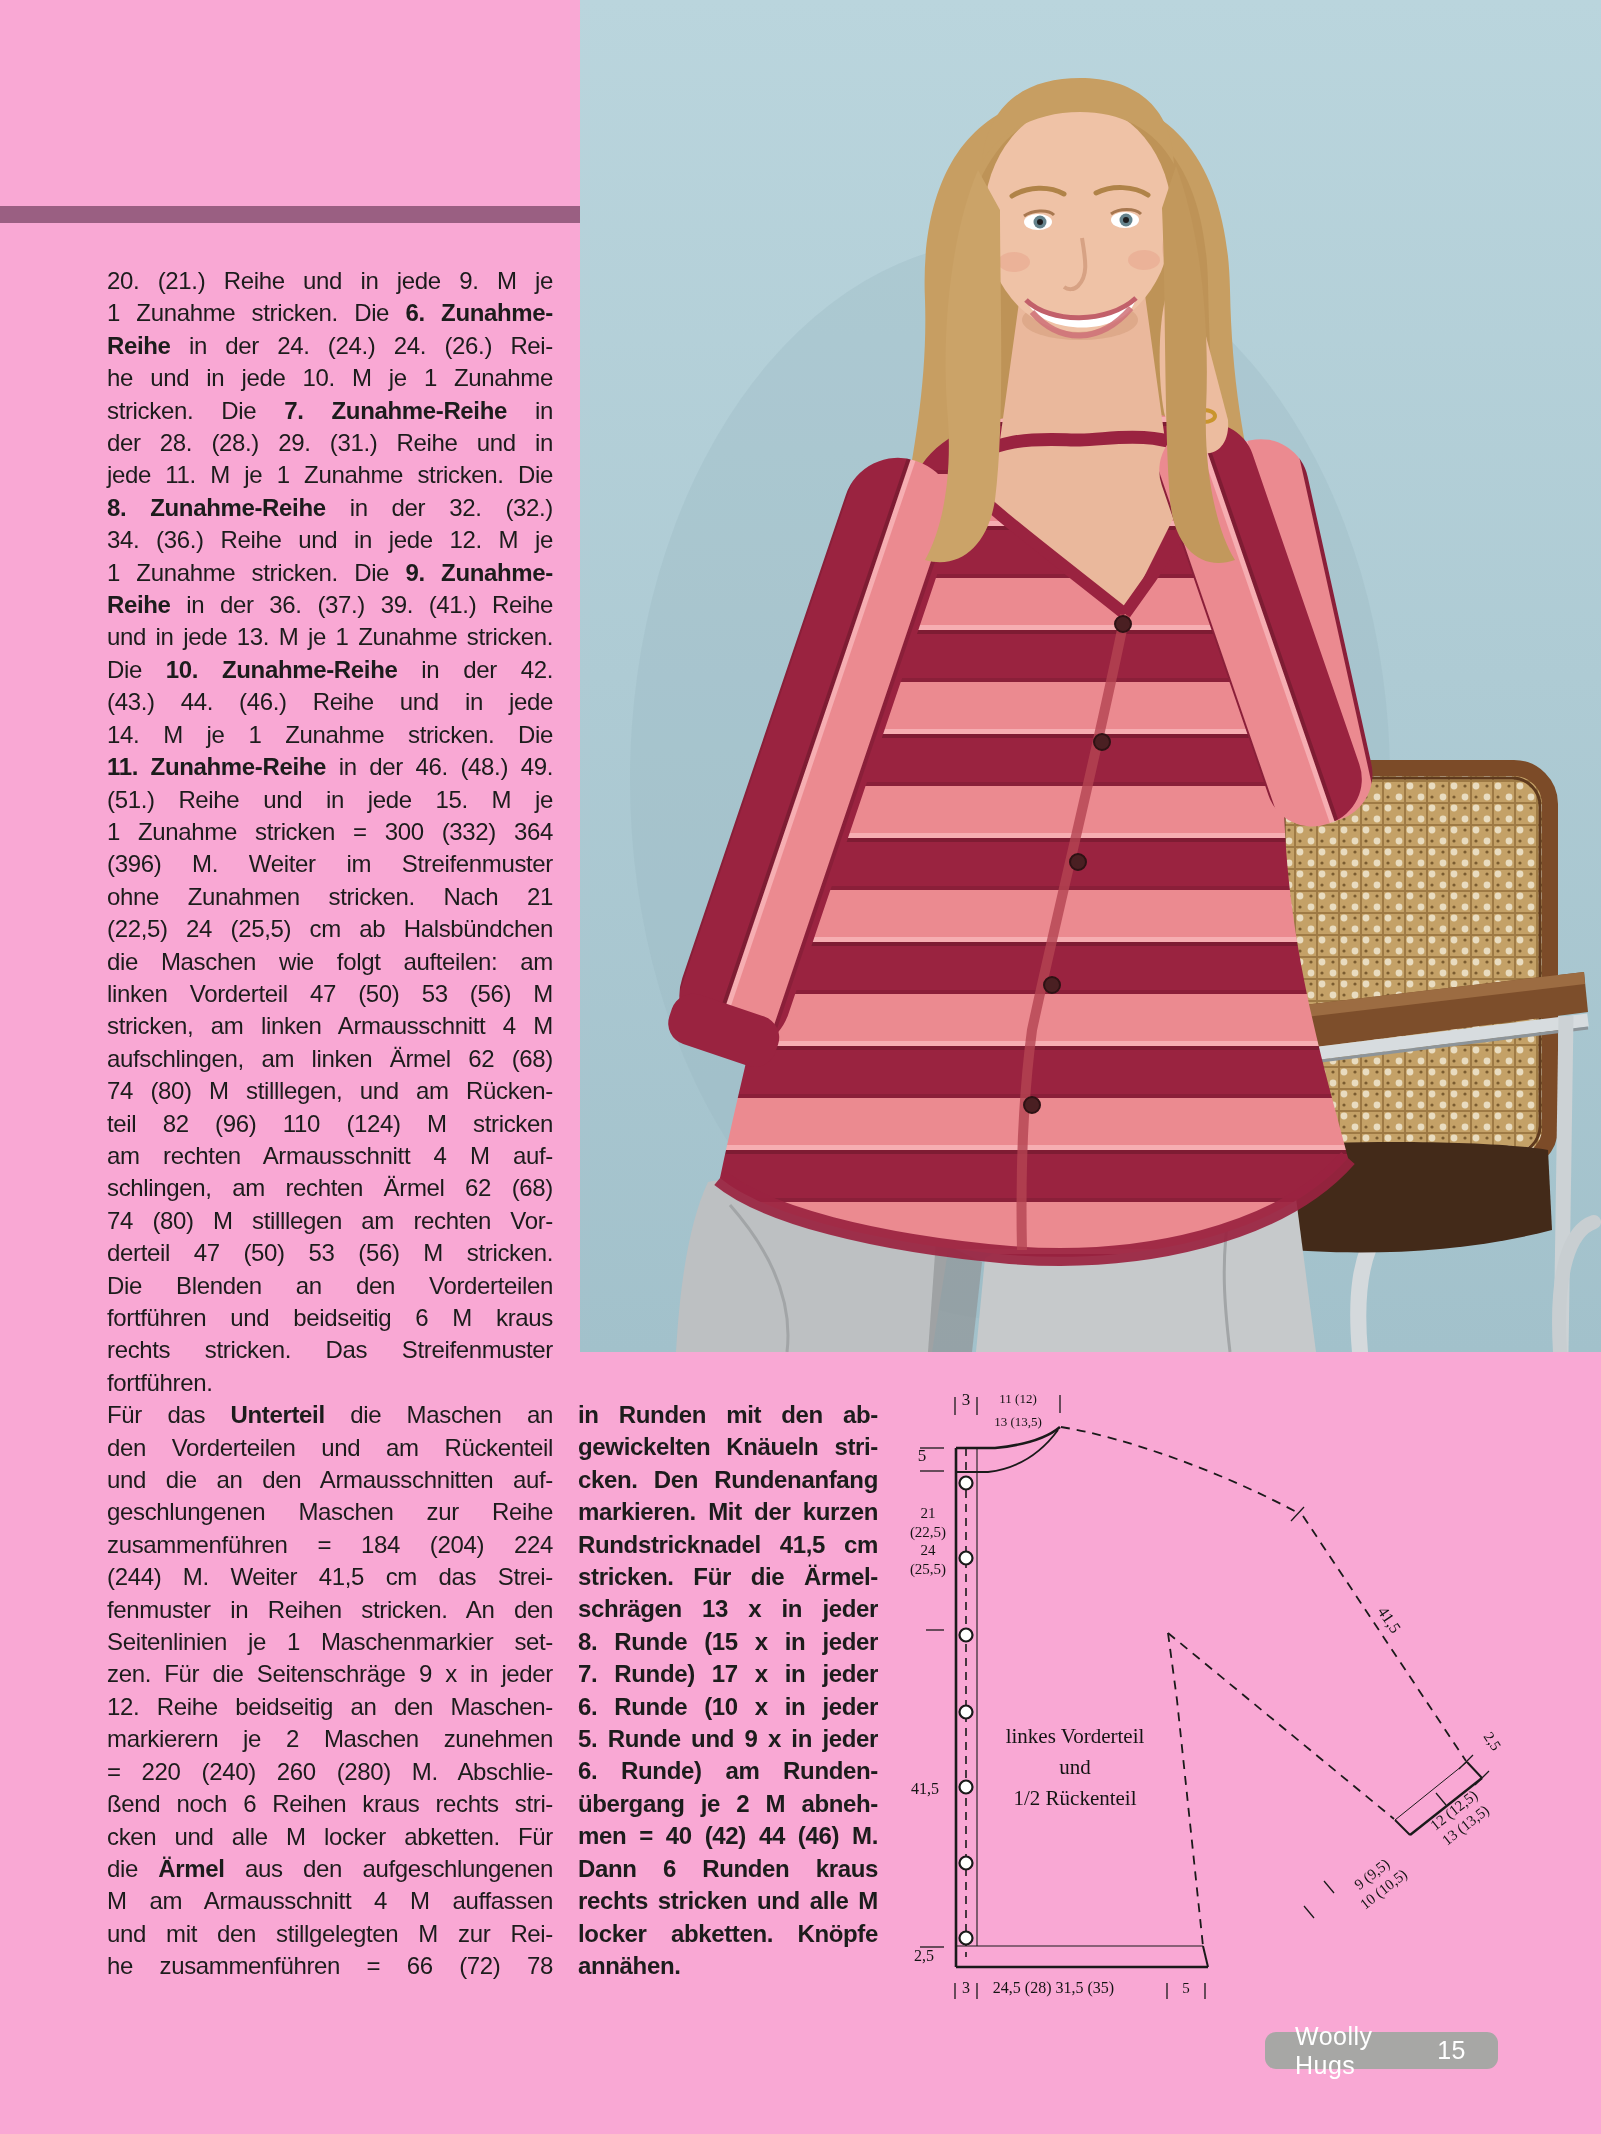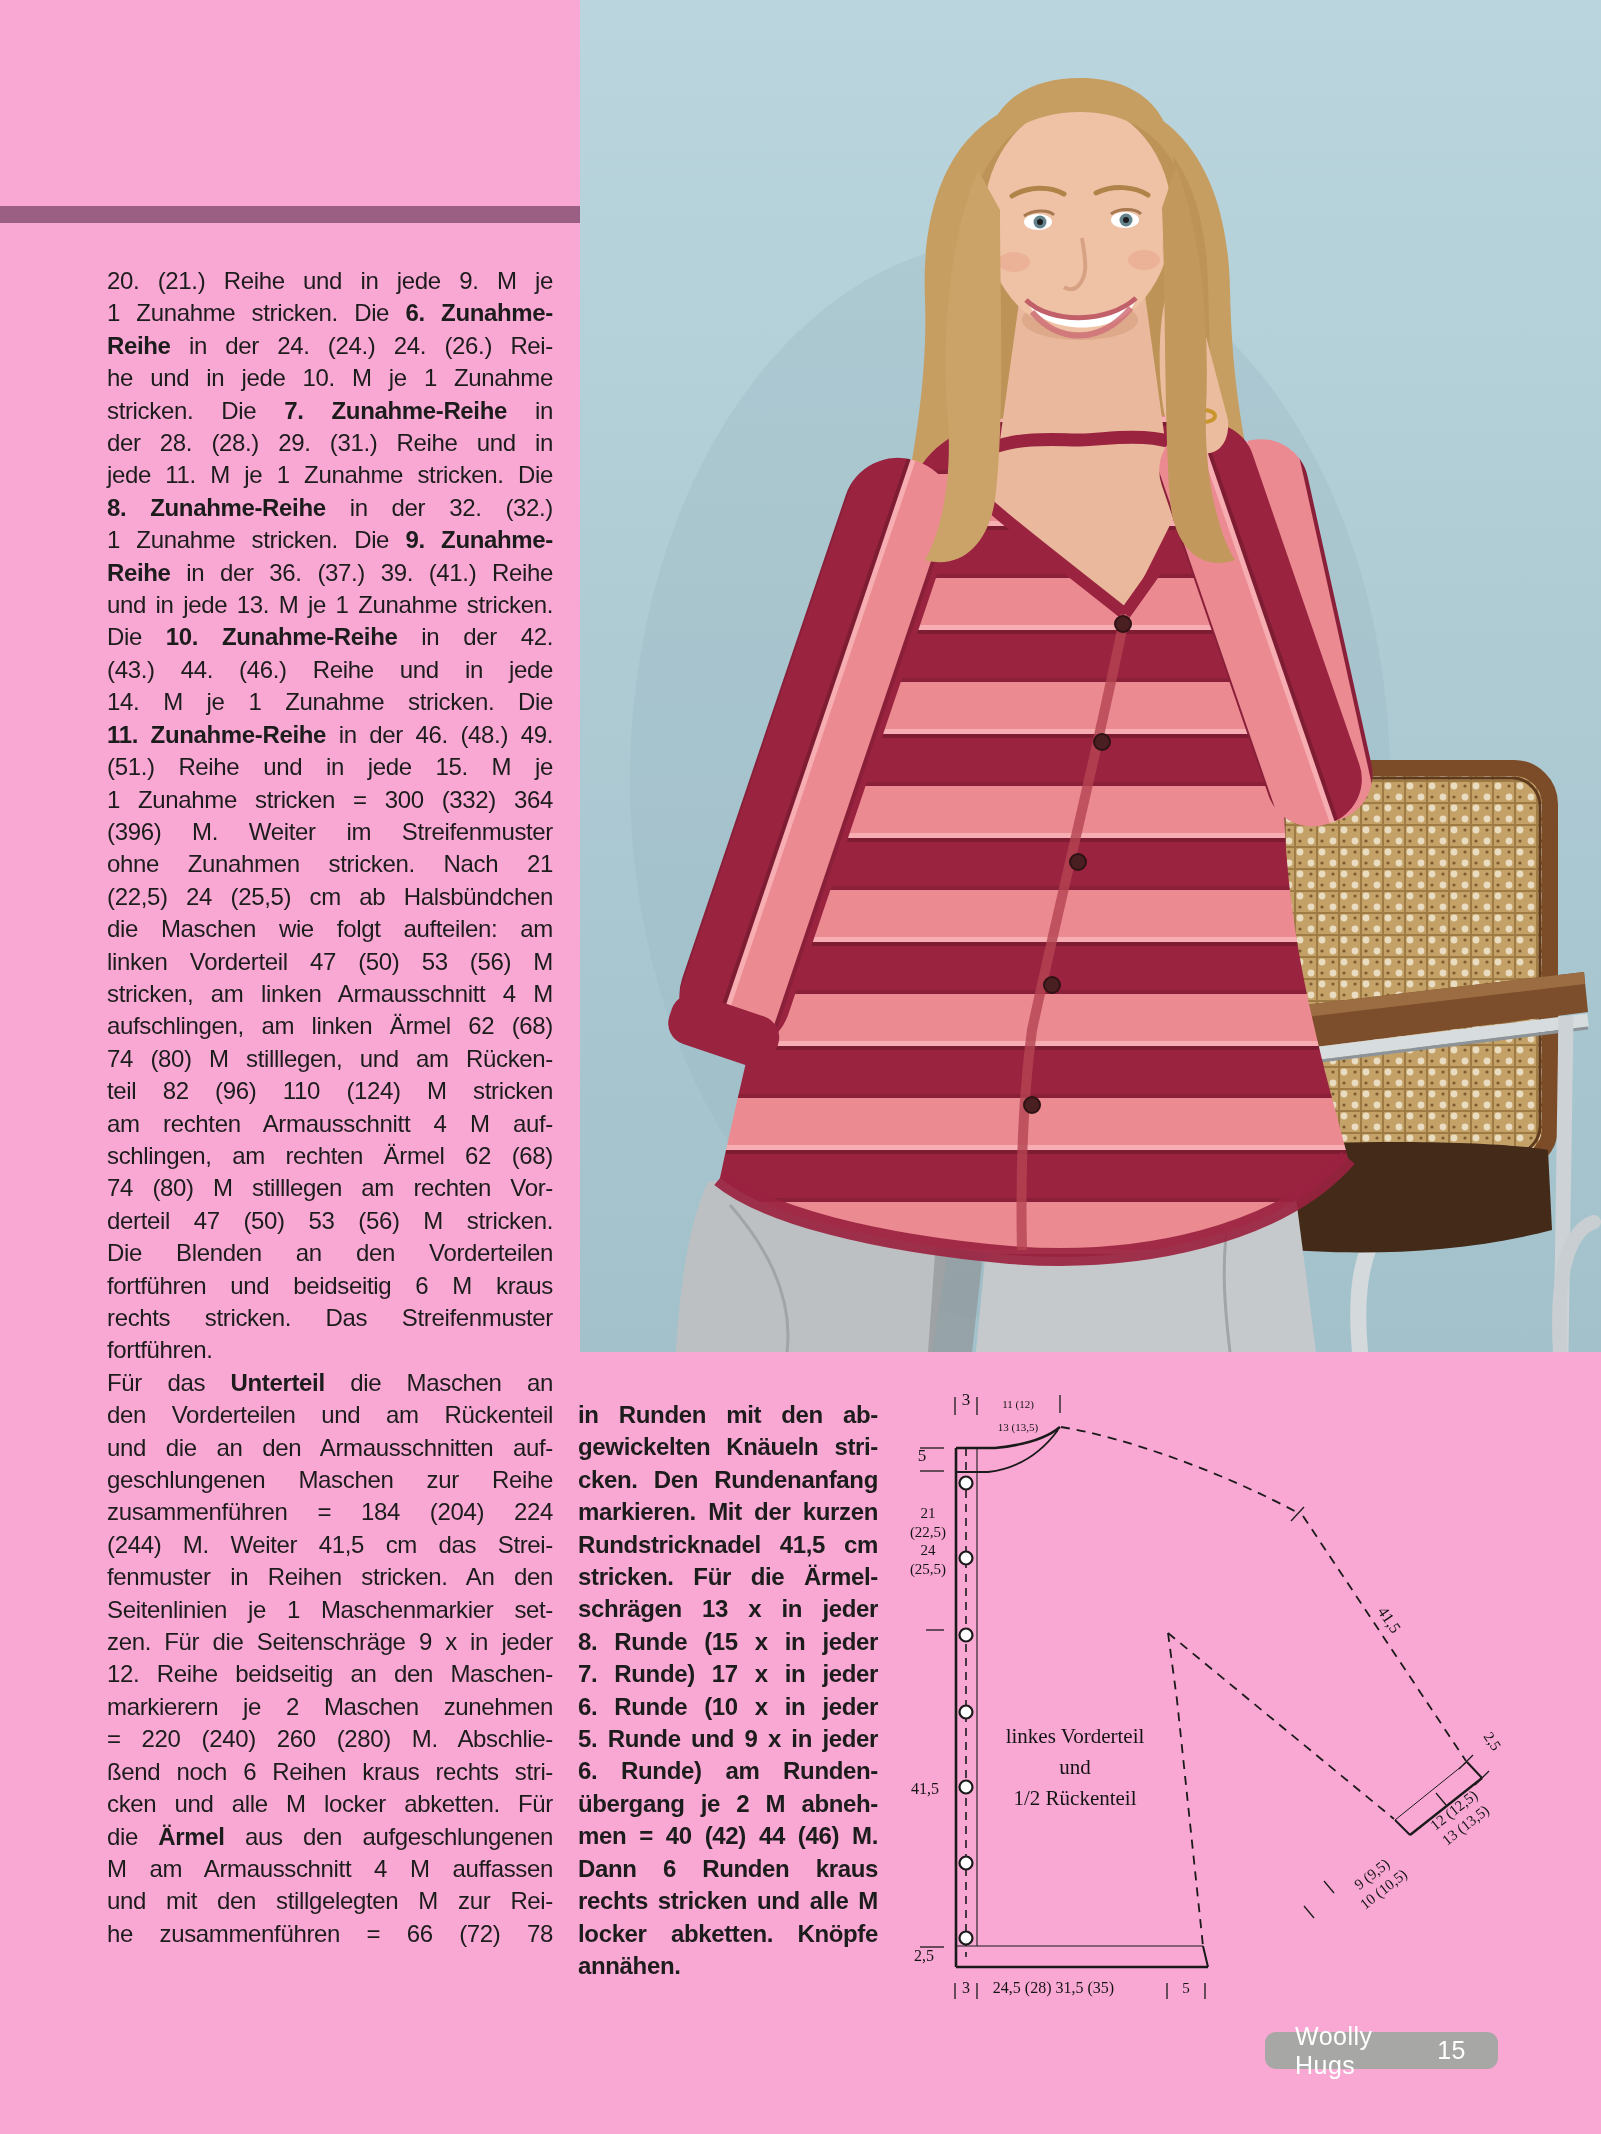--- a/index.html
+++ b/index.html
@@ -14,21 +14,21 @@
   .col-mid{left:578px;top:1399px;width:300px;font-weight:bold;}
   .tline{white-space:nowrap;text-align:justify;text-align-last:justify;}
   .tline.end{text-align-last:left;}
   .b{font-weight:700;}
 
   
   .diagram{position:absolute;left:900px;top:1385px;width:701px;height:660px;}
   .diagram svg{position:absolute;left:0;top:0;}
   .dlabel{position:absolute;font-family:"Liberation Serif",serif;color:#141414;text-align:center;}
   .dl-top3{left:46px;top:5px;width:40px;font-size:17px;}
-  .dl-topw{left:72px;top:8px;width:92px;font-size:11px;line-height:23px;}
+  .dl-topw{left:72px;top:2px;width:92px;font-size:13px;line-height:23px;}
   .dl-neck5{left:4px;top:61px;width:36px;font-size:17px;}
   .dl-yoke{left:0px;top:119px;width:56px;font-size:15px;line-height:18.5px;}
   .dl-len{left:0px;top:395px;width:50px;font-size:16px;}
   .dl-hem{left:2px;top:562px;width:44px;font-size:16px;}
   .dl-b3{left:46px;top:594px;width:40px;font-size:16px;}
   .dl-bw{left:77px;top:594px;width:153px;font-size:16px;}
   .dl-b5{left:268px;top:595px;width:36px;font-size:15px;}
   .dl-piece{left:55px;top:336px;width:240px;font-size:21px;line-height:31px;}
   .dl-sleeve{left:444px;top:226px;width:90px;font-size:16px;transform:rotate(56deg);}
   .dl-cuff{left:562px;top:348px;width:60px;font-size:15px;transform:rotate(56deg);}
@@ -169,20 +169,21 @@
 
   <div class="col col-left">
       <div class="tline"><span>20. (21.) Reihe und in jede 9. M je</span></div>
       <div class="tline"><span>1 Zunahme stricken. Die </span><span class="b">6. Zunahme-</span></div>
       <div class="tline"><span class="b">Reihe</span><span> in der 24. (24.) 24. (26.) Rei-</span></div>
       <div class="tline"><span>he und in jede 10. M je 1 Zunahme</span></div>
       <div class="tline"><span>stricken. Die </span><span class="b">7. Zunahme-Reihe</span><span> in</span></div>
       <div class="tline"><span>der 28. (28.) 29. (31.) Reihe und in</span></div>
       <div class="tline"><span>jede 11. M je 1 Zunahme stricken. Die</span></div>
       <div class="tline"><span class="b">8. Zunahme-Reihe</span><span> in der 32. (32.)</span></div>
+      <div class="tline"><span>34. (36.) Reihe und in jede 12. M je</span></div>
       <div class="tline"><span>1 Zunahme stricken. Die </span><span class="b">9. Zunahme-</span></div>
       <div class="tline"><span class="b">Reihe</span><span> in der 36. (37.) 39. (41.) Reihe</span></div>
       <div class="tline"><span>und in jede 13. M je 1 Zunahme stricken.</span></div>
       <div class="tline"><span>Die </span><span class="b">10. Zunahme-Reihe</span><span> in der 42.</span></div>
       <div class="tline"><span>(43.) 44. (46.) Reihe und in jede</span></div>
       <div class="tline"><span>14. M je 1 Zunahme stricken. Die</span></div>
       <div class="tline"><span class="b">11. Zunahme-Reihe</span><span> in der 46. (48.) 49.</span></div>
       <div class="tline"><span>(51.) Reihe und in jede 15. M je</span></div>
       <div class="tline"><span>1 Zunahme stricken = 300 (332) 364</span></div>
       <div class="tline"><span>(396) M. Weiter im Streifenmuster</span></div>

